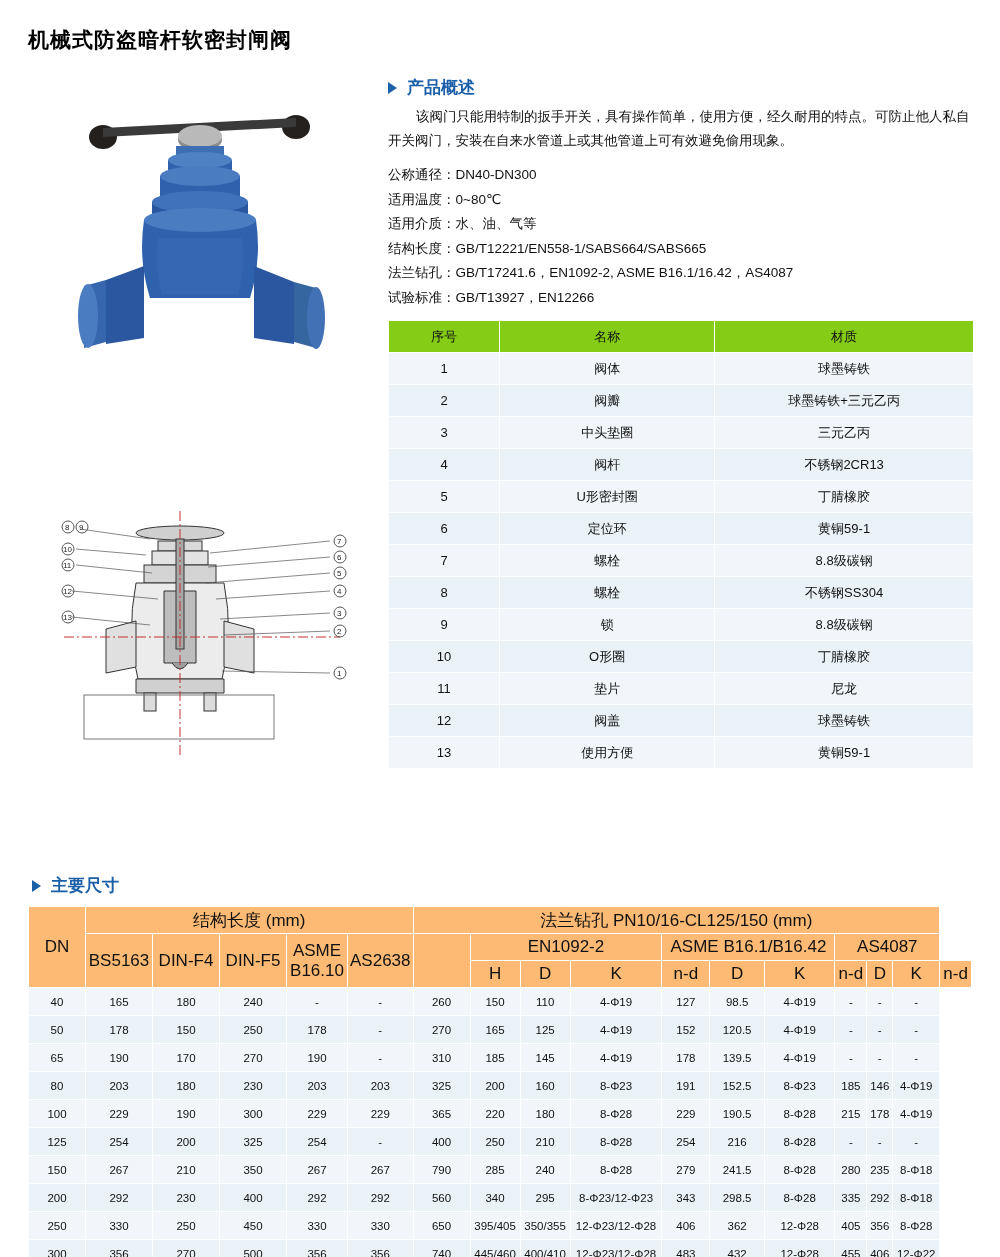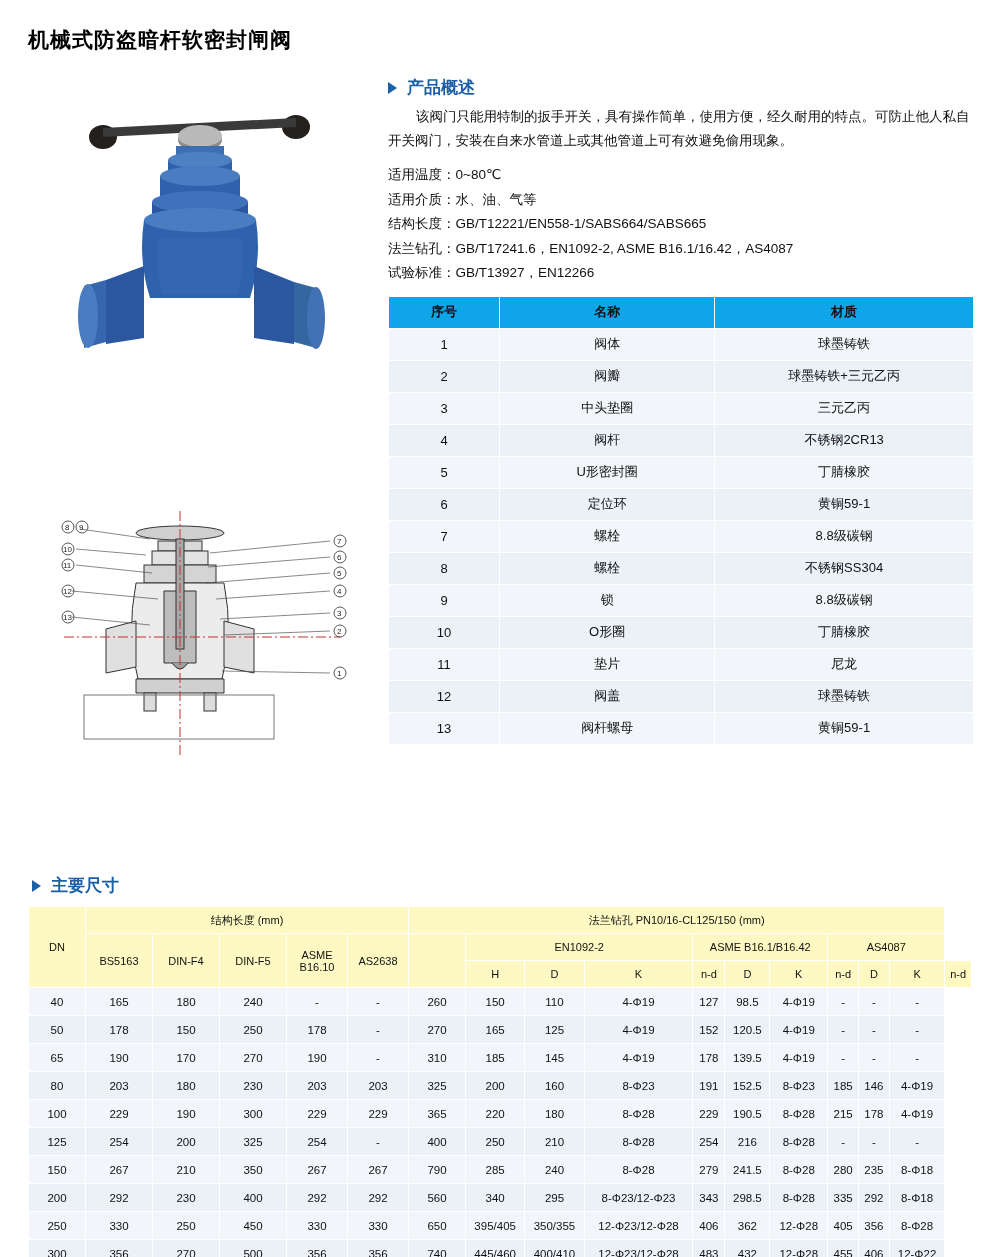--- a/index.html
+++ b/index.html
@@ -34,21 +34,21 @@
   .para{
     font-size:13.5px;line-height:24px;text-indent:28px;margin:0 0 10px 0;color:#111;
   }
   .spec-list{margin:0 0 10px 0;}
   .spec-row{font-size:13.5px;line-height:24.5px;color:#111;white-space:nowrap;}
 
   
   table{border-collapse:collapse;}
   .mat-table{width:586px;margin-top:4px;}
   .mat-table th{
-    background:#0ea5e9;color:#111;font-size:13px;font-weight:bold;
+    background:#84cc16;color:#111;font-size:13px;font-weight:normal;
     border:1px solid #ffffff;height:29px;
   }
   .mat-table td{
     background:#f2f6fa;color:#111;font-size:13px;text-align:center;
     border:1px solid #ffffff;height:29px;
   }
   .mat-table tr:nth-child(even) td{background:#eaf1f7;}
   .mat-table .c1{width:110px;}
   .mat-table .c2{width:216px;}
   .mat-table .c3{width:260px;}
@@ -61,21 +61,21 @@
     position:absolute;left:40px;top:495px;width:330px;height:290px;
   }
 
   
   .dim-head{
     position:absolute;left:32px;top:874px;
   }
   .dim-wrap{position:absolute;left:28px;top:906px;width:944px;}
   .dim-table{width:944px;}
   .dim-table th{
-    background:#fef9c3;font-size:11px;font-weight:normal;color:#111;
+    background:#fdba74;font-size:17px;font-weight:normal;color:#111;
     border:1px solid #ffffff;height:24px;padding:1px 2px;
   }
   .dim-table td{
     background:#f2f6fa;font-size:11.5px;color:#111;text-align:center;
     border:1px solid #ffffff;height:25px;padding:1px 2px;
   }
   .dim-table tr:nth-child(even) td{background:#eaf1f7;}
   .dim-table td.dn{font-size:11.5px;}
 </style>
 </head>
@@ -195,20 +195,21 @@
 
   <div class="right-col">
 
     <div class="sec-head">
       <span class="tri"></span>
       <span>产品概述</span>
     </div>
     <p class="para">该阀门只能用特制的扳手开关，具有操作简单，使用方便，经久耐用的特点。可防止他人私自开关阀门，安装在自来水管道上或其他管道上可有效避免偷用现象。</p>
 
     <div class="spec-list">
+      <div class="spec-row">公称通径：DN40-DN300</div>
       <div class="spec-row">适用温度：0~80℃</div>
       <div class="spec-row">适用介质：水、油、气等</div>
       <div class="spec-row">结构长度：GB/T12221/EN558-1/SABS664/SABS665</div>
       <div class="spec-row">法兰钻孔：GB/T17241.6，EN1092-2, ASME B16.1/16.42，AS4087</div>
       <div class="spec-row">试验标准：GB/T13927，EN12266</div>
     </div>
 
 
     <table class="mat-table">
       <thead>
@@ -274,21 +275,21 @@
             <td>垫片</td>
             <td>尼龙</td>
           </tr>
         <tr>
             <td>12</td>
             <td>阀盖</td>
             <td>球墨铸铁</td>
           </tr>
         <tr>
             <td>13</td>
-            <td>阀杆螺母</td>
+            <td>使用方便</td>
             <td>黄铜59-1</td>
           </tr>
       </tbody>
     </table>
   </div>
 
   <div class="sec-head dim-head">
     <span class="tri"></span>
     <span>主要尺寸</span>
   </div>

